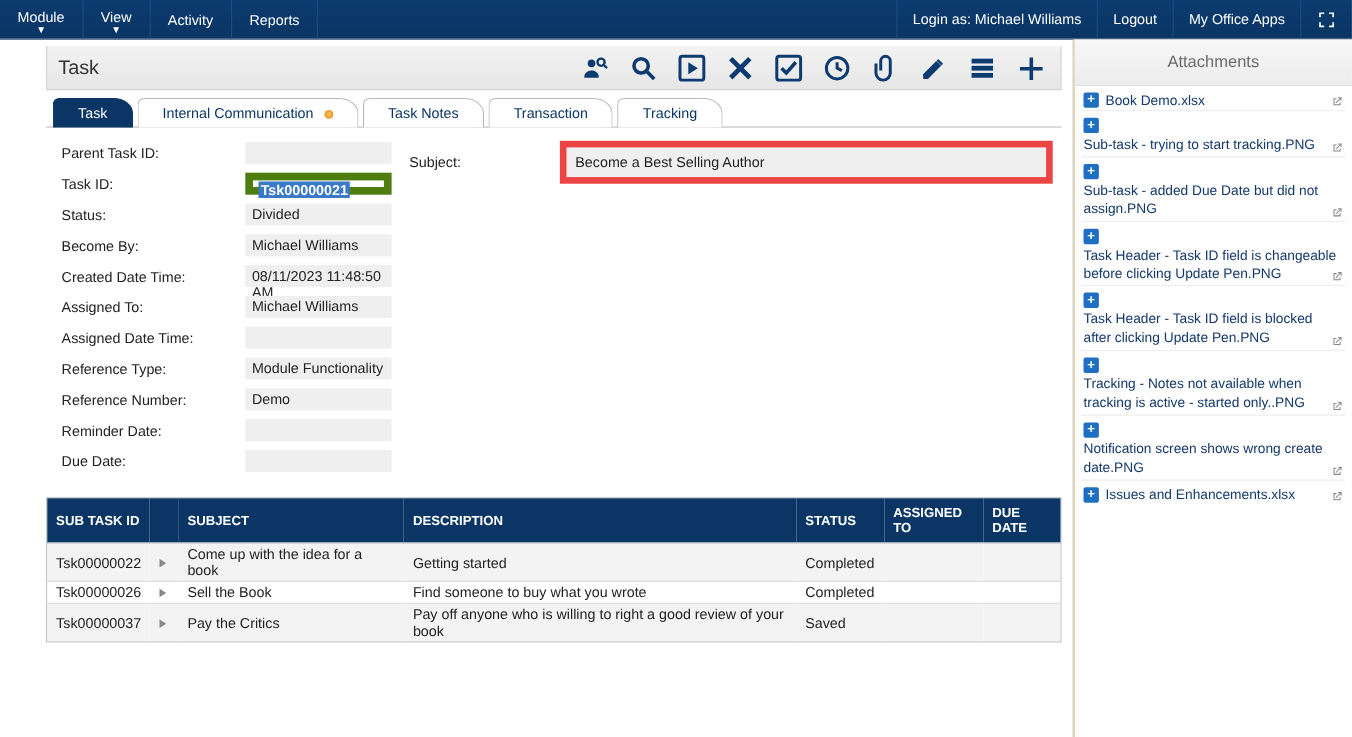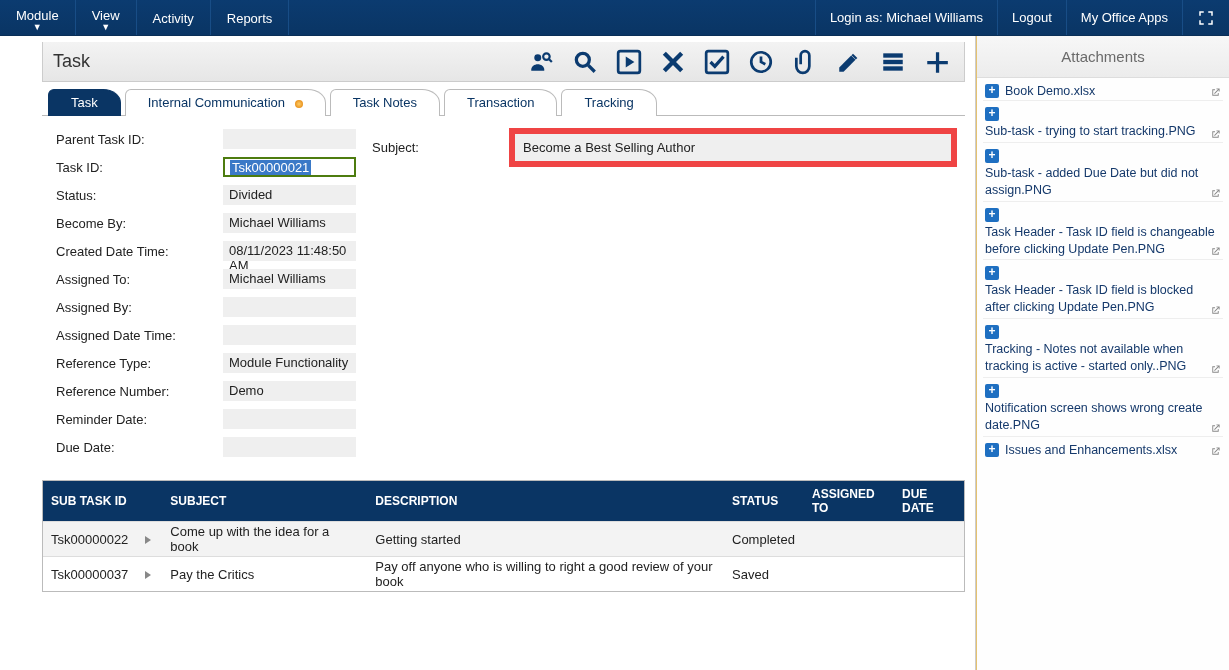--- a/index.html
+++ b/index.html
@@ -139,23 +139,24 @@
   .fval {
     flex:1;
     background:#efefef;
     border:none;
     height:20px;
     font-size:13px;
     padding:2px 6px;
     color:#222;
   }
   .fval.highlight {
-    border:2px solid #4d7c0f;
+    border:7px solid #4d7c0f;
     background:#fff;
     padding:1px 5px;
+    font-weight:bold;
   }
   .fval.highlight span {
     background:#3a79c7;
     color:#fff;
     padding:0 2px;
   }
   .subject-box {
     background:#efefef;
     border:6px solid #ef4444;
     padding: 6px 8px;
@@ -375,24 +376,20 @@
             <label>Become By:</label>
             <div class="fval">Michael Williams</div>
           </div>
         <div class="frow">
             <label>Created Date Time:</label>
             <div class="fval">08/11/2023 11:48:50 AM</div>
           </div>
         <div class="frow">
             <label>Assigned To:</label>
             <div class="fval">Michael Williams</div>
-          </div>
-        <div class="frow">
-            <label>Assigned By:</label>
-            <div class="fval"></div>
           </div>
         <div class="frow">
             <label>Assigned Date Time:</label>
             <div class="fval"></div>
           </div>
         <div class="frow">
             <label>Reference Type:</label>
             <div class="fval">Module Functionality</div>
           </div>
         <div class="frow">
@@ -442,20 +439,29 @@
             <tr>
               <td>Tsk00000022</td>
               <td><span class="row-arrow"></span></td>
               <td>Come up with the idea for a book</td>
               <td>Getting started</td>
               <td>Completed</td>
               <td></td>
               <td></td>
             </tr>
             <tr>
+              <td>Tsk00000026</td>
+              <td><span class="row-arrow"></span></td>
+              <td>Sell the Book</td>
+              <td>Find someone to buy what you wrote</td>
+              <td>Completed</td>
+              <td></td>
+              <td></td>
+            </tr>
+            <tr>
               <td>Tsk00000037</td>
               <td><span class="row-arrow"></span></td>
               <td>Pay the Critics</td>
               <td>Pay off anyone who is willing to right a good review of your book</td>
               <td>Saved</td>
               <td></td>
               <td></td>
             </tr>
           </tbody>
       </table>

